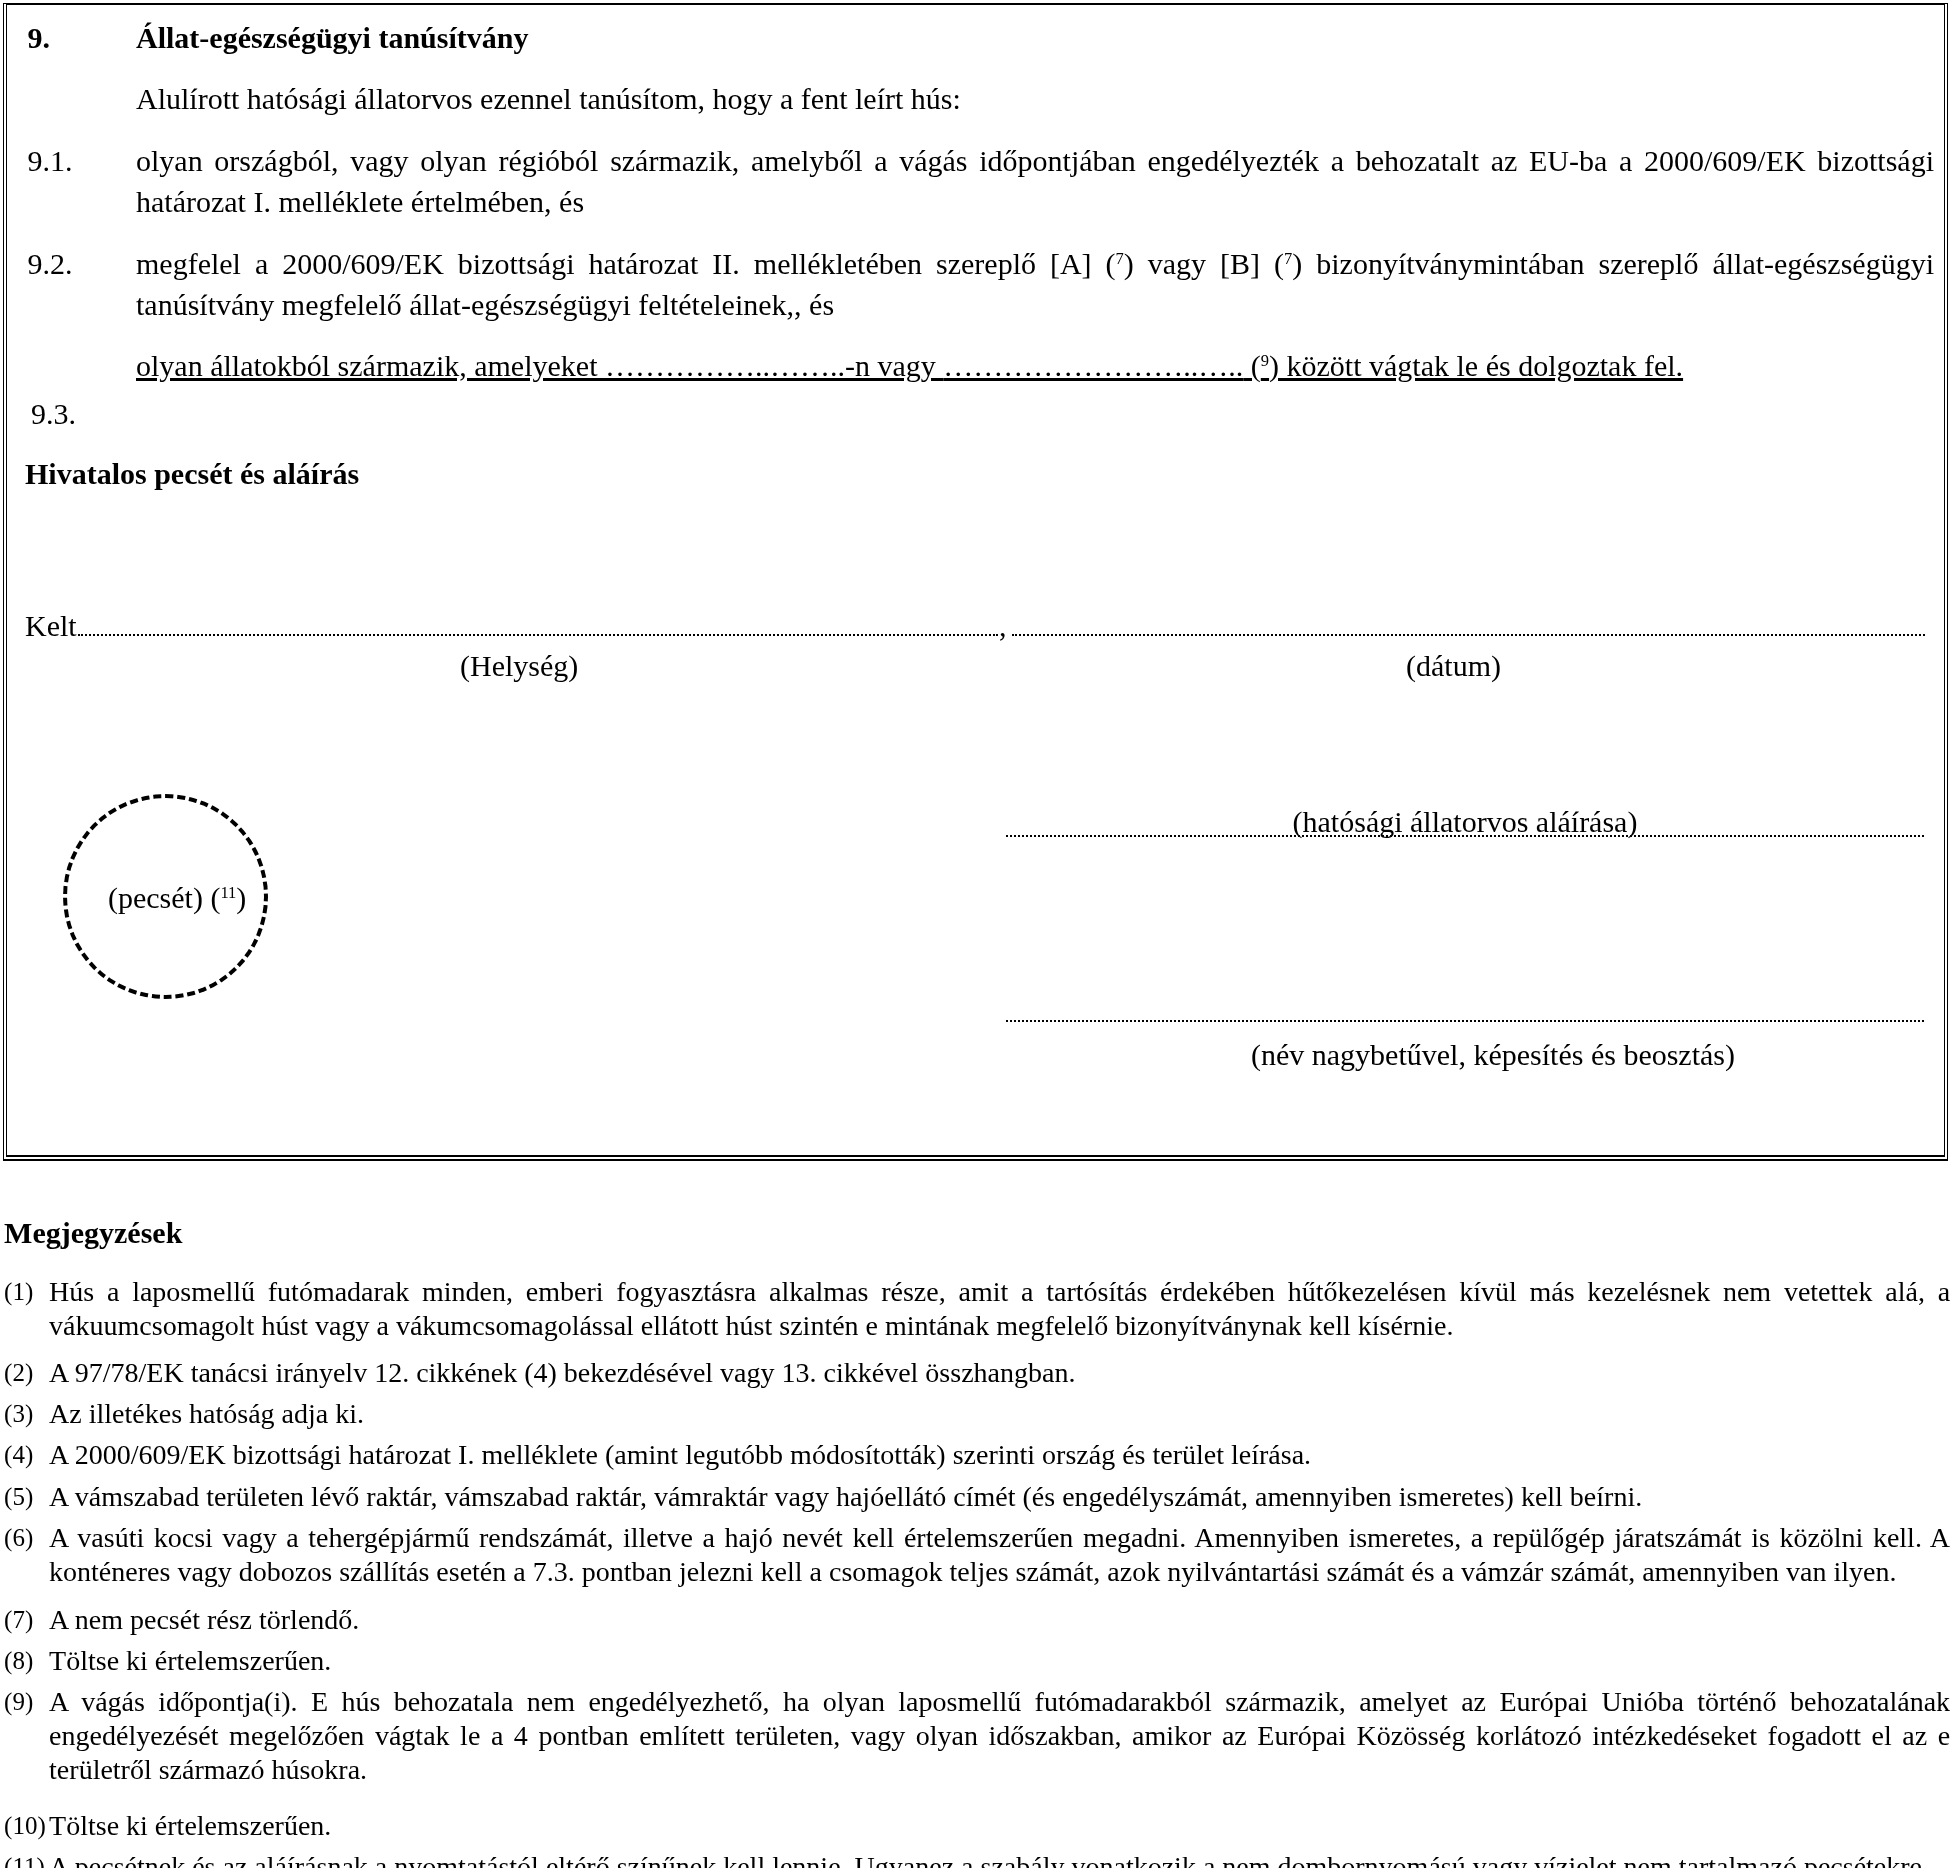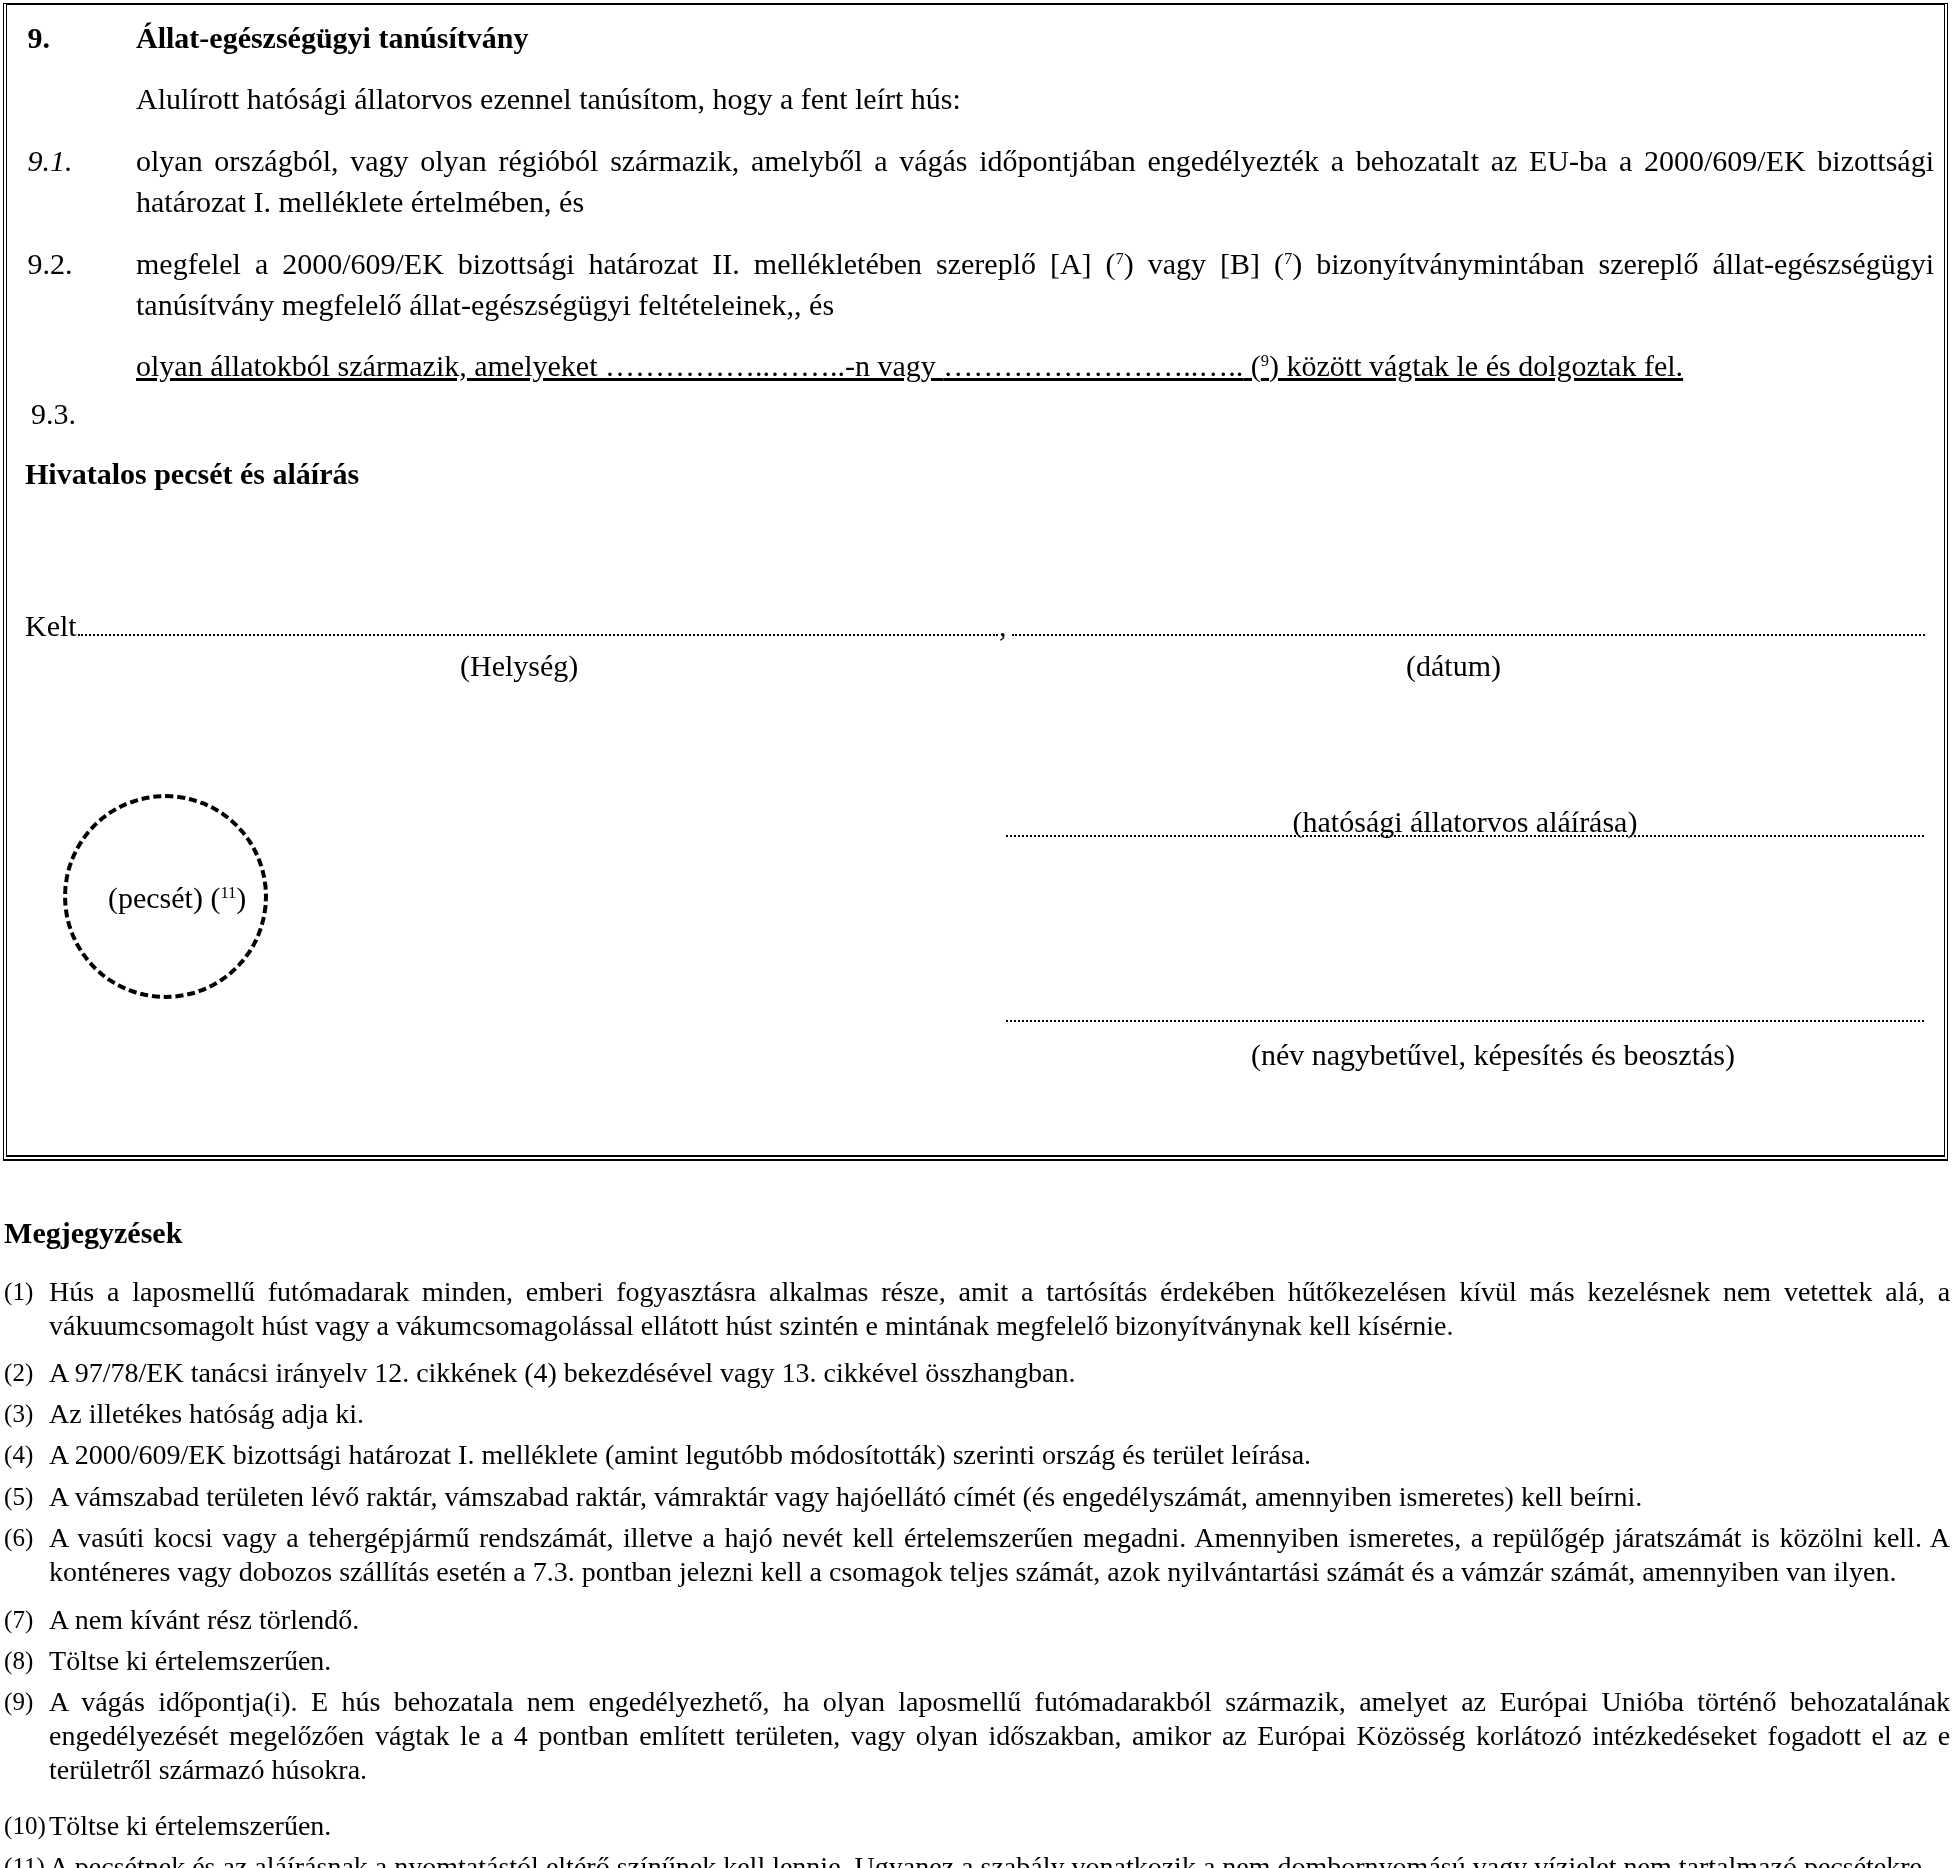--- a/index.html
+++ b/index.html
@@ -35,21 +35,21 @@
   </style>
 </head>
 <body>
 
 <div class="abs cert-box"></div>
 
 <div class="abs txt bold" style="left:27.5px; top:16.5px;">9.</div>
 <div class="abs txt bold" style="left:136px; top:16.5px;">Állat-egészségügyi tanúsítvány</div>
 <div class="abs txt" style="left:136px; top:78px;">Alulírott hatósági állatorvos ezennel tanúsítom, hogy a fent leírt hús:</div>
 
-<div class="abs txt" style="left:27.5px; top:140px;font-style:italic;">9.1.</div>
+<div class="abs txt" style="left:27.5px; top:140px;">9.1.</div>
 <div class="abs txt justify" style="left:136px; top:140px; width:1798px;">olyan országból, vagy olyan régióból származik, amelyből a vágás időpontjában engedélyezték a behozatalt az EU-ba a 2000/609/EK bizottsági határozat I. melléklete értelmében, és</div>
 
 <div class="abs txt" style="left:27.5px; top:243px;">9.2.</div>
 <div class="abs txt justify" style="left:136px; top:243px; width:1798px;"><span>megfelel a 2000/609/EK bizottsági határozat II. mellékletében szereplő [A] (</span><sup class="ref">7</sup><span>) vagy [B] (</span><sup class="ref">7</sup><span>) bizonyítványmintában szereplő állat-egészségügyi tanúsítvány megfelelő állat-egészségügyi feltételeinek,, és</span></div>
 
 <div class="abs txt" style="left:31px; top:345px;margin-top:48px;">9.3.</div>
 <div class="abs txt" style="left:136px; top:345px;text-decoration:underline;"><span>olyan állatokból származik, amelyeket </span><span>……………..……..</span><span>-n vagy </span><span>……………………..…..</span><span> (</span><sup class="ref">9</sup><span>) között vágtak le és dolgoztak fel.</span></div>
 
 <div class="abs txt bold" style="left:25px; top:453px;">Hivatalos pecsét és aláírás</div>
 
@@ -91,21 +91,21 @@
     <div style="position: absolute; left: 0px; top: 205px; width: 1946px;">
       <div class="note-num" style="position: absolute; left: 0px; top: 2.7px;">(5)</div>
       <div class="note justify" style="position: absolute; left: 45px; width: 1901px;">A vámszabad területen lévő raktár, vámszabad raktár, vámraktár vagy hajóellátó címét (és engedélyszámát, amennyiben ismeretes) kell beírni.</div>
     </div>
     <div style="position: absolute; left: 0px; top: 246px; width: 1946px;">
       <div class="note-num" style="position: absolute; left: 0px; top: 2.7px;">(6)</div>
       <div class="note justify" style="position: absolute; left: 45px; width: 1901px;">A vasúti kocsi vagy a tehergépjármű rendszámát, illetve a hajó nevét kell értelemszerűen megadni. Amennyiben ismeretes, a repülőgép járatszámát is közölni kell. A konténeres vagy dobozos szállítás esetén a 7.3. pontban jelezni kell a csomagok teljes számát, azok nyilvántartási számát és a vámzár számát, amennyiben van ilyen.</div>
     </div>
     <div style="position: absolute; left: 0px; top: 328px; width: 1946px;">
       <div class="note-num" style="position: absolute; left: 0px; top: 2.7px;">(7)</div>
-      <div class="note justify" style="position: absolute; left: 45px; width: 1901px;">A nem kívánt rész törlendő.</div>
+      <div class="note justify" style="position: absolute; left: 45px; width: 1901px;">A nem pecsét rész törlendő.</div>
     </div>
     <div style="position: absolute; left: 0px; top: 369px; width: 1946px;">
       <div class="note-num" style="position: absolute; left: 0px; top: 2.7px;">(8)</div>
       <div class="note justify" style="position: absolute; left: 45px; width: 1901px;">Töltse ki értelemszerűen.</div>
     </div>
     <div style="position: absolute; left: 0px; top: 410px; width: 1946px;">
       <div class="note-num" style="position: absolute; left: 0px; top: 2.7px;">(9)</div>
       <div class="note justify" style="position: absolute; left: 45px; width: 1901px;">A vágás időpontja(i). E hús behozatala nem engedélyezhető, ha olyan laposmellű futómadarakból származik, amelyet az Európai Unióba történő behozatalának engedélyezését megelőzően vágtak le a 4 pontban említett területen, vagy olyan időszakban, amikor az Európai Közösség korlátozó intézkedéseket fogadott el az e területről származó húsokra.</div>
     </div>
     <div style="position: absolute; left: 0px; top: 534px; width: 1946px;">

